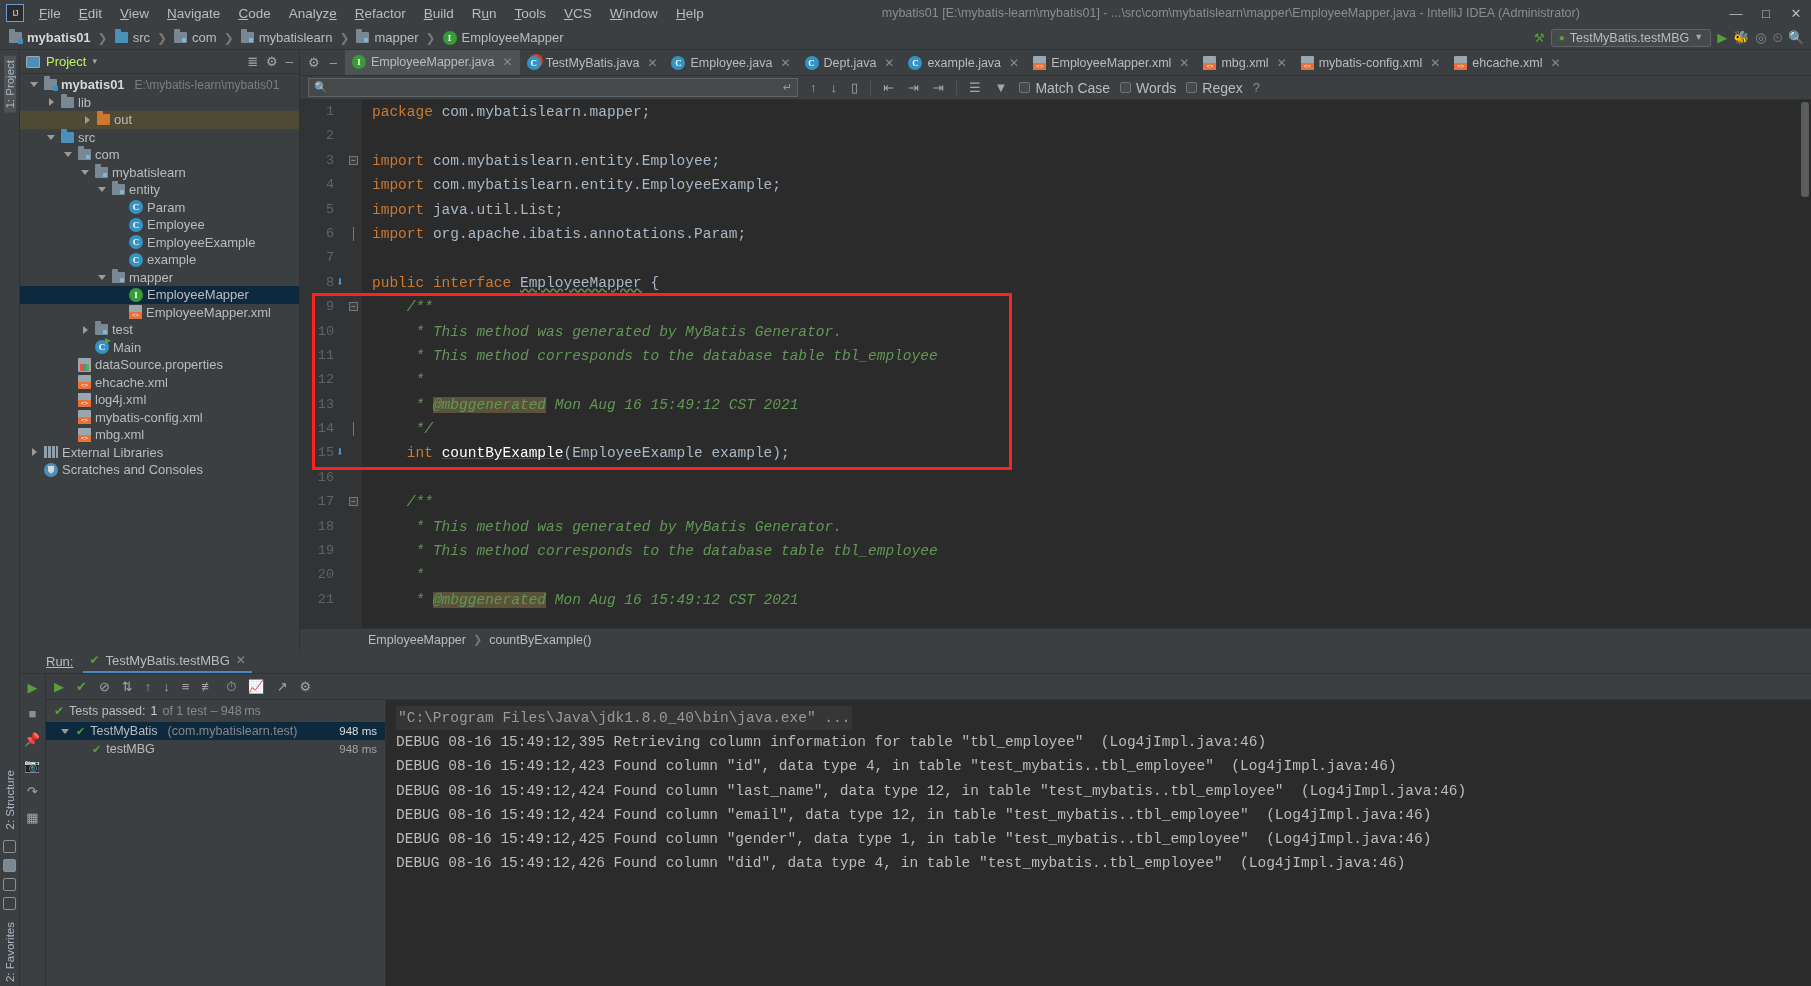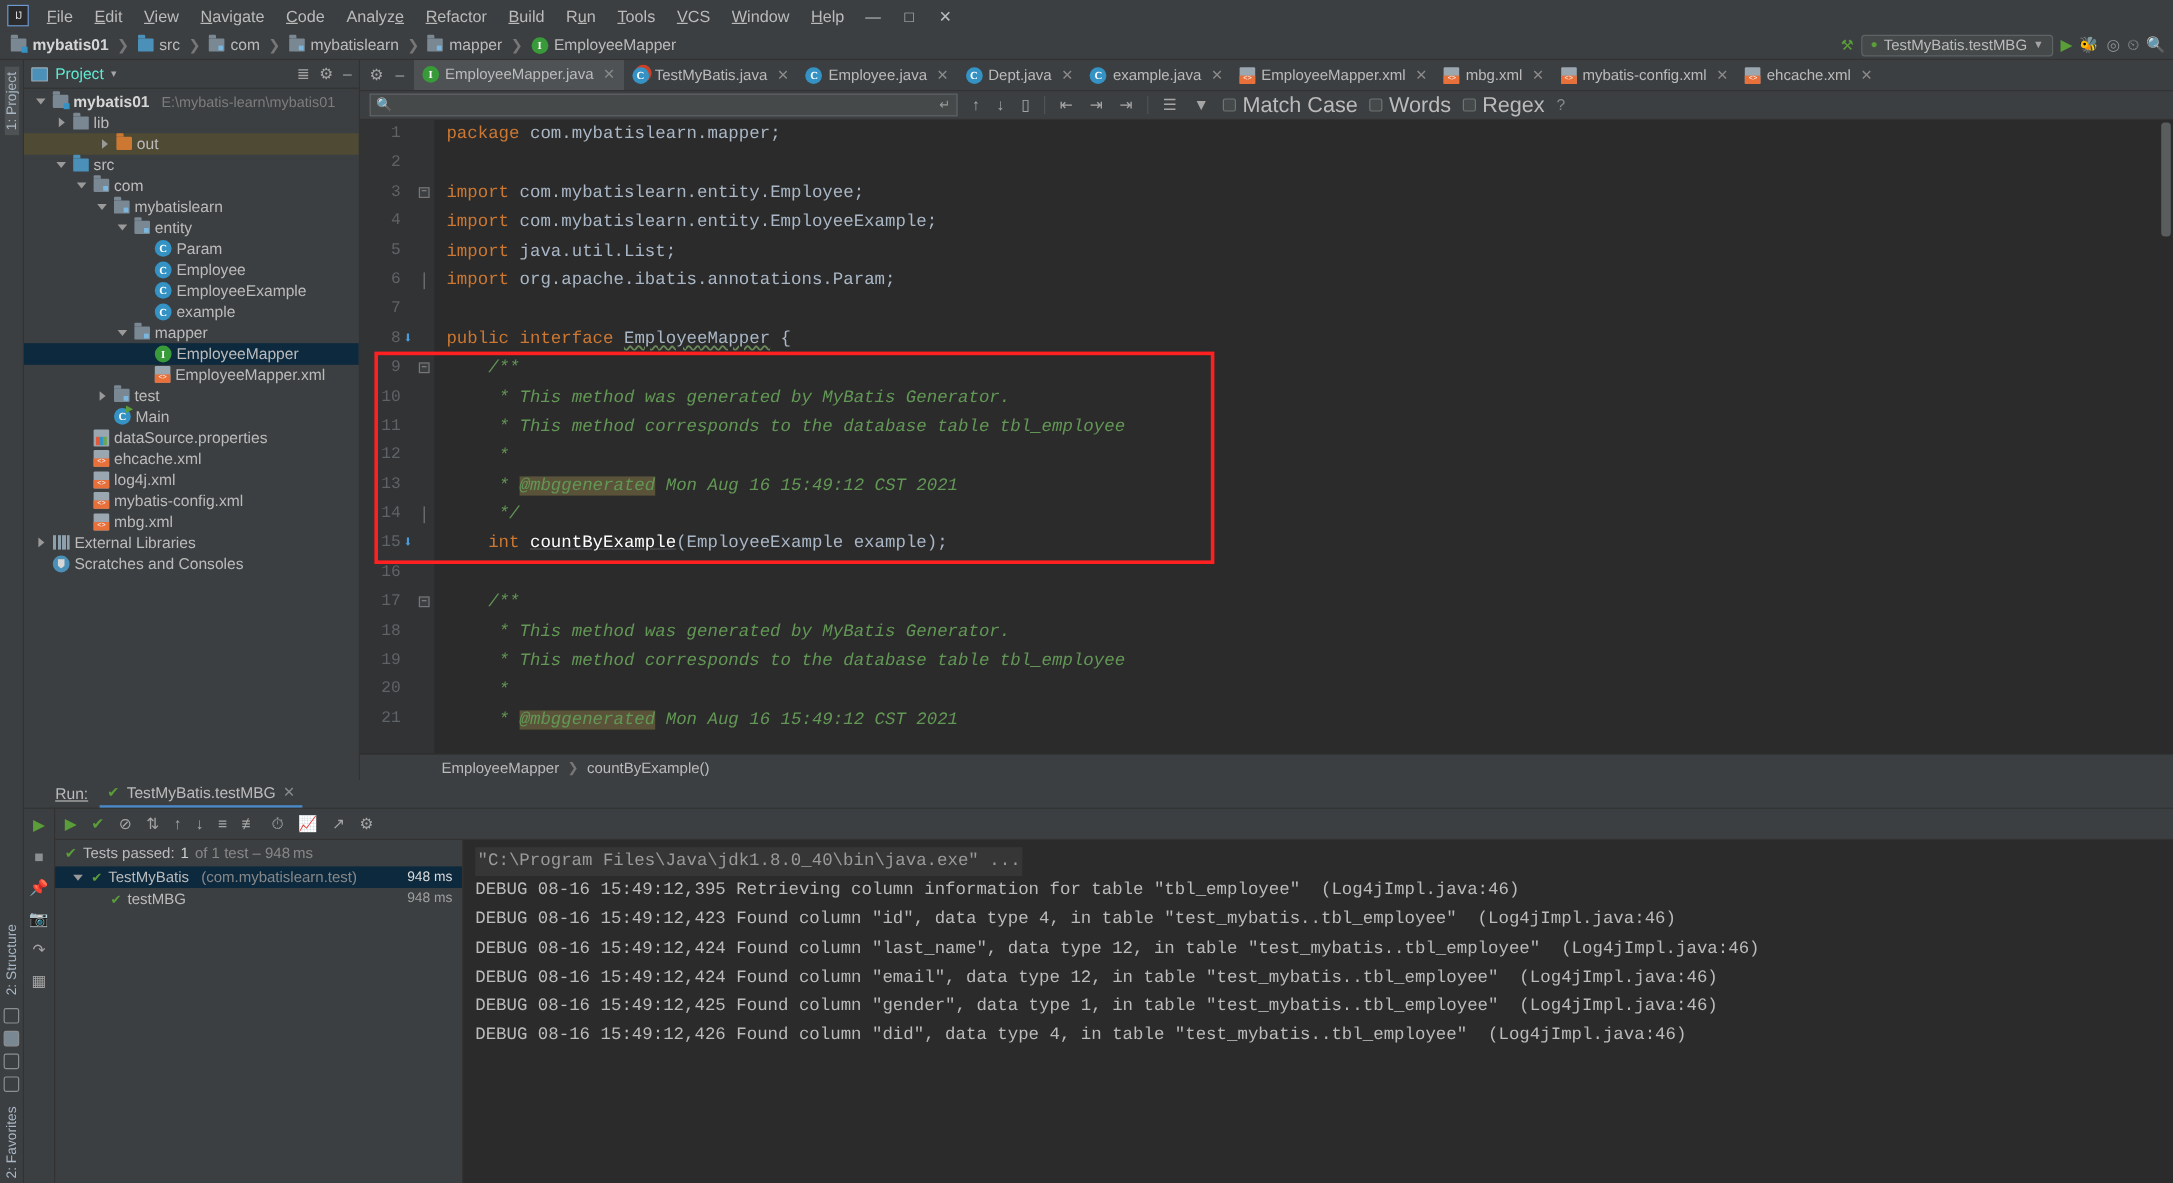--- a/index.html
+++ b/index.html
@@ -127,21 +127,21 @@
     width: 280px; flex: 0 0 280px; background: #3c3f41; display: flex; flex-direction: column;
     border-right: 1px solid #323232;
   }
   .project-header {
     height: 24px; display: flex; align-items: center; padding: 0 6px; gap: 6px;
     border-bottom: 1px solid #323232;
   }
   .proj-icon {
     width: 14px; height: 12px; border: 1px solid #9aa7b0; background:#4a90b8; border-radius:1px;
   }
-  .project-title { font-size: 13px; color: #5eead4; }
+  .project-title { font-size: 13px; color: #bef264; }
   .hdr-right { margin-left: auto; display: flex; gap: 8px; align-items: center; }
   .glyph { color: #a5a5a5; font-size: 13px; line-height: 1; }
 
   .tree { flex: 1 1 auto; overflow: hidden; padding-top: 2px; font-size: 13px; }
   .tree-row {
     height: 17.5px; display: flex; align-items: center; gap: 4px; white-space: nowrap;
     padding-right: 4px;
   }
   .tree-row.sel { background: #0d293e; }
   .tree-row.hl { background: #4e4a33; padding-left: 36px; }
@@ -169,21 +169,21 @@
     padding: 0 8px; gap: 10px; border-bottom: 1px solid #323232;
   }
   .find-input {
     width: 490px; height: 19px; background: #45494a; border: 1px solid #5e6366; color: #bbb;
     display: flex; align-items: center; padding: 0 5px; gap: 4px; font-size: 12px;
   }
   .find-input .magnify { color: #9a9a9a; font-size: 11px; }
   .find-input .ph { color: #888; flex: 1; }
   .find-input .ret { color: #9a9a9a; font-size: 11px; }
   .find-tool { color: #a5a5a5; font-size: 13px; padding: 0 2px; }
-  .chk { display: flex; align-items: center; gap: 5px; font-size: 18px; color: #bbb; }
+  .chk { display: flex; align-items: center; gap: 5px; font-size: 14px; color: #bbb; }
   .box { width: 11px; height: 11px; border: 1px solid #6e7376; background: #45494a; border-radius: 2px; }
   .sep-v { width: 1px; height: 15px; background: #4f5355; }
   .qm { color: #8a8a8a; }
 
   .code-area { flex: 1 1 auto; position: relative; display: flex; overflow: hidden; background: #2b2b2b; }
   .gutter {
     width: 62px; flex: 0 0 62px; background: #313335; position: relative;
     font-family: "Liberation Mono", monospace; font-size: 13.5px; color: #606366;
   }
   .gutter .ln {
@@ -291,20 +291,21 @@
       <div class="menu-item"><u>C</u>ode</div>
       <div class="menu-item">Analyz<u>e</u></div>
       <div class="menu-item"><u>R</u>efactor</div>
       <div class="menu-item"><u>B</u>uild</div>
       <div class="menu-item">R<u>u</u>n</div>
       <div class="menu-item"><u>T</u>ools</div>
       <div class="menu-item"><u>V</u>CS</div>
       <div class="menu-item"><u>W</u>indow</div>
       <div class="menu-item"><u>H</u>elp</div>
     </div>
+    <div class="window-title">mybatis01 [E:\mybatis-learn\mybatis01] - ...\src\com\mybatislearn\mapper\EmployeeMapper.java - IntelliJ IDEA (Administrator)</div>
     <div class="win-btns">
       <div class="win-btn">—</div>
       <div class="win-btn">□</div>
       <div class="win-btn">✕</div>
     </div>
   </div>
 
   <div class="navbar">
     <div class="crumb bold">
       <span class="ico ico-module"></span>

